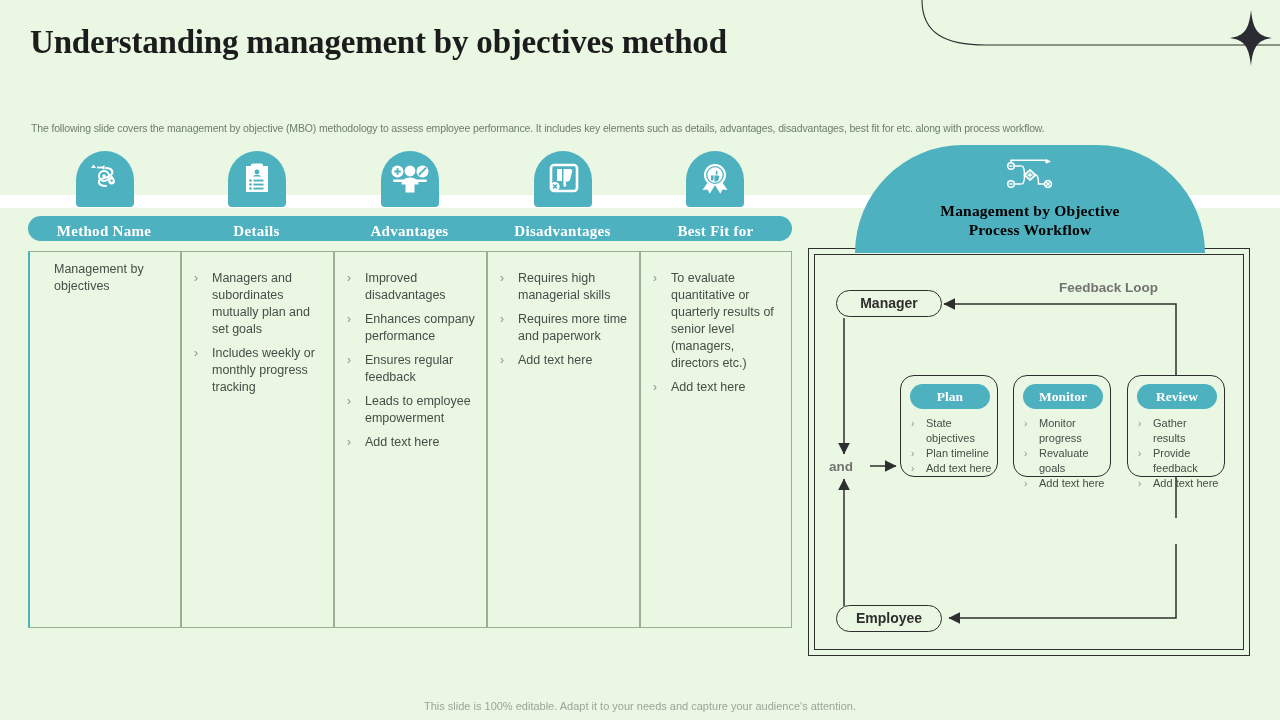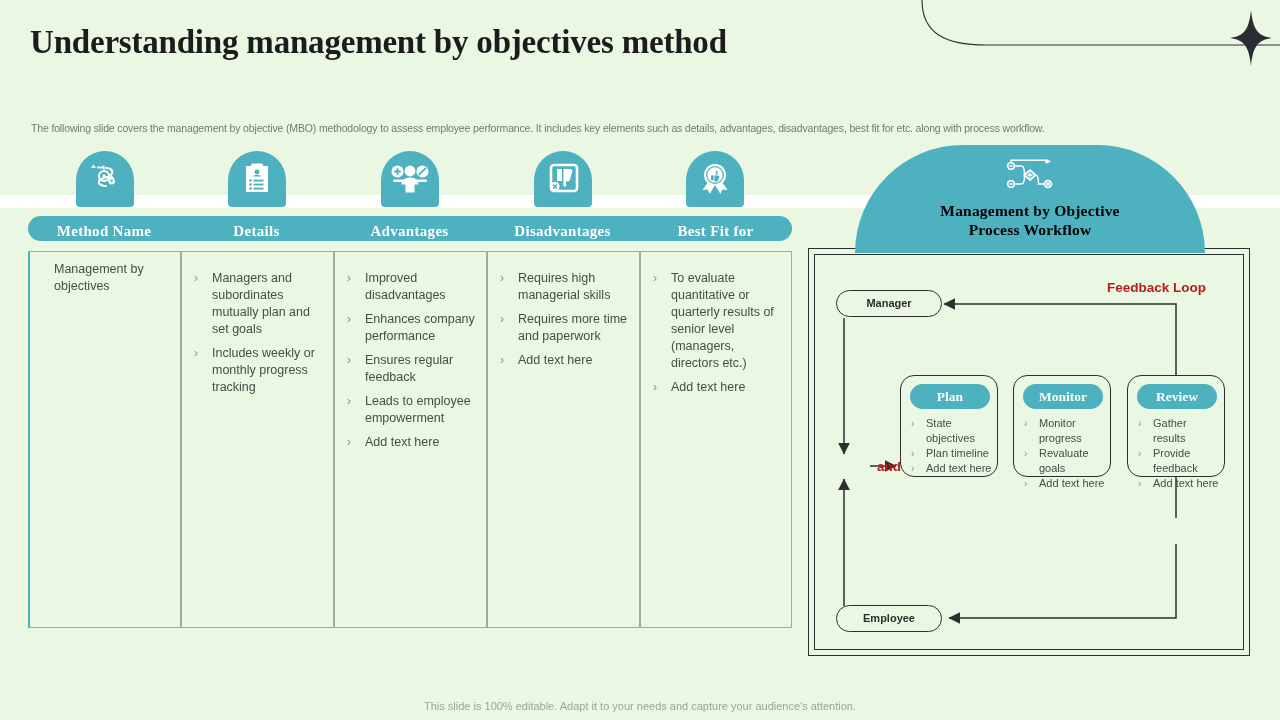--- a/index.html
+++ b/index.html
@@ -93,24 +93,24 @@
     color: #000000; line-height: 19px; letter-spacing: 0.2px;
   }
 
   
   .wf { position: absolute; left: 808px; top: 248px; width: 442px; height: 408px; }
   .wf-svg { position: absolute; left: 0; top: 0; }
 
   .node-pill {
     position: absolute; background: #e9f7e3; border: 1.4px solid #2e2e2e;
     border-radius: 16px; height: 27px; line-height: 25px; text-align: center;
-    font-size: 11px; font-weight: 700; color: #2e2e2e;
+    font-size: 14px; font-weight: 700; color: #2e2e2e;
   }
   .label-text {
-    position: absolute; font-size: 13.5px; font-weight: 700; color: #b91c1c; margin-left: 48px;
+    position: absolute; font-size: 13.5px; font-weight: 700; color: #737373;
   }
 
   .stage-card {
     position: absolute; width: 98px; height: 102px;
     border: 1.3px solid #2e2e2e; border-radius: 14px; background: #e9f7e3;
   }
   .stage-title {
     position: absolute; left: 9px; top: 8px; width: 80px; height: 25px;
     background: #4db1c0; border-radius: 13px; color: #fff; text-align: center;
     line-height: 25px; font-family: "Liberation Serif", serif; font-weight: 700; font-size: 13.5px;

